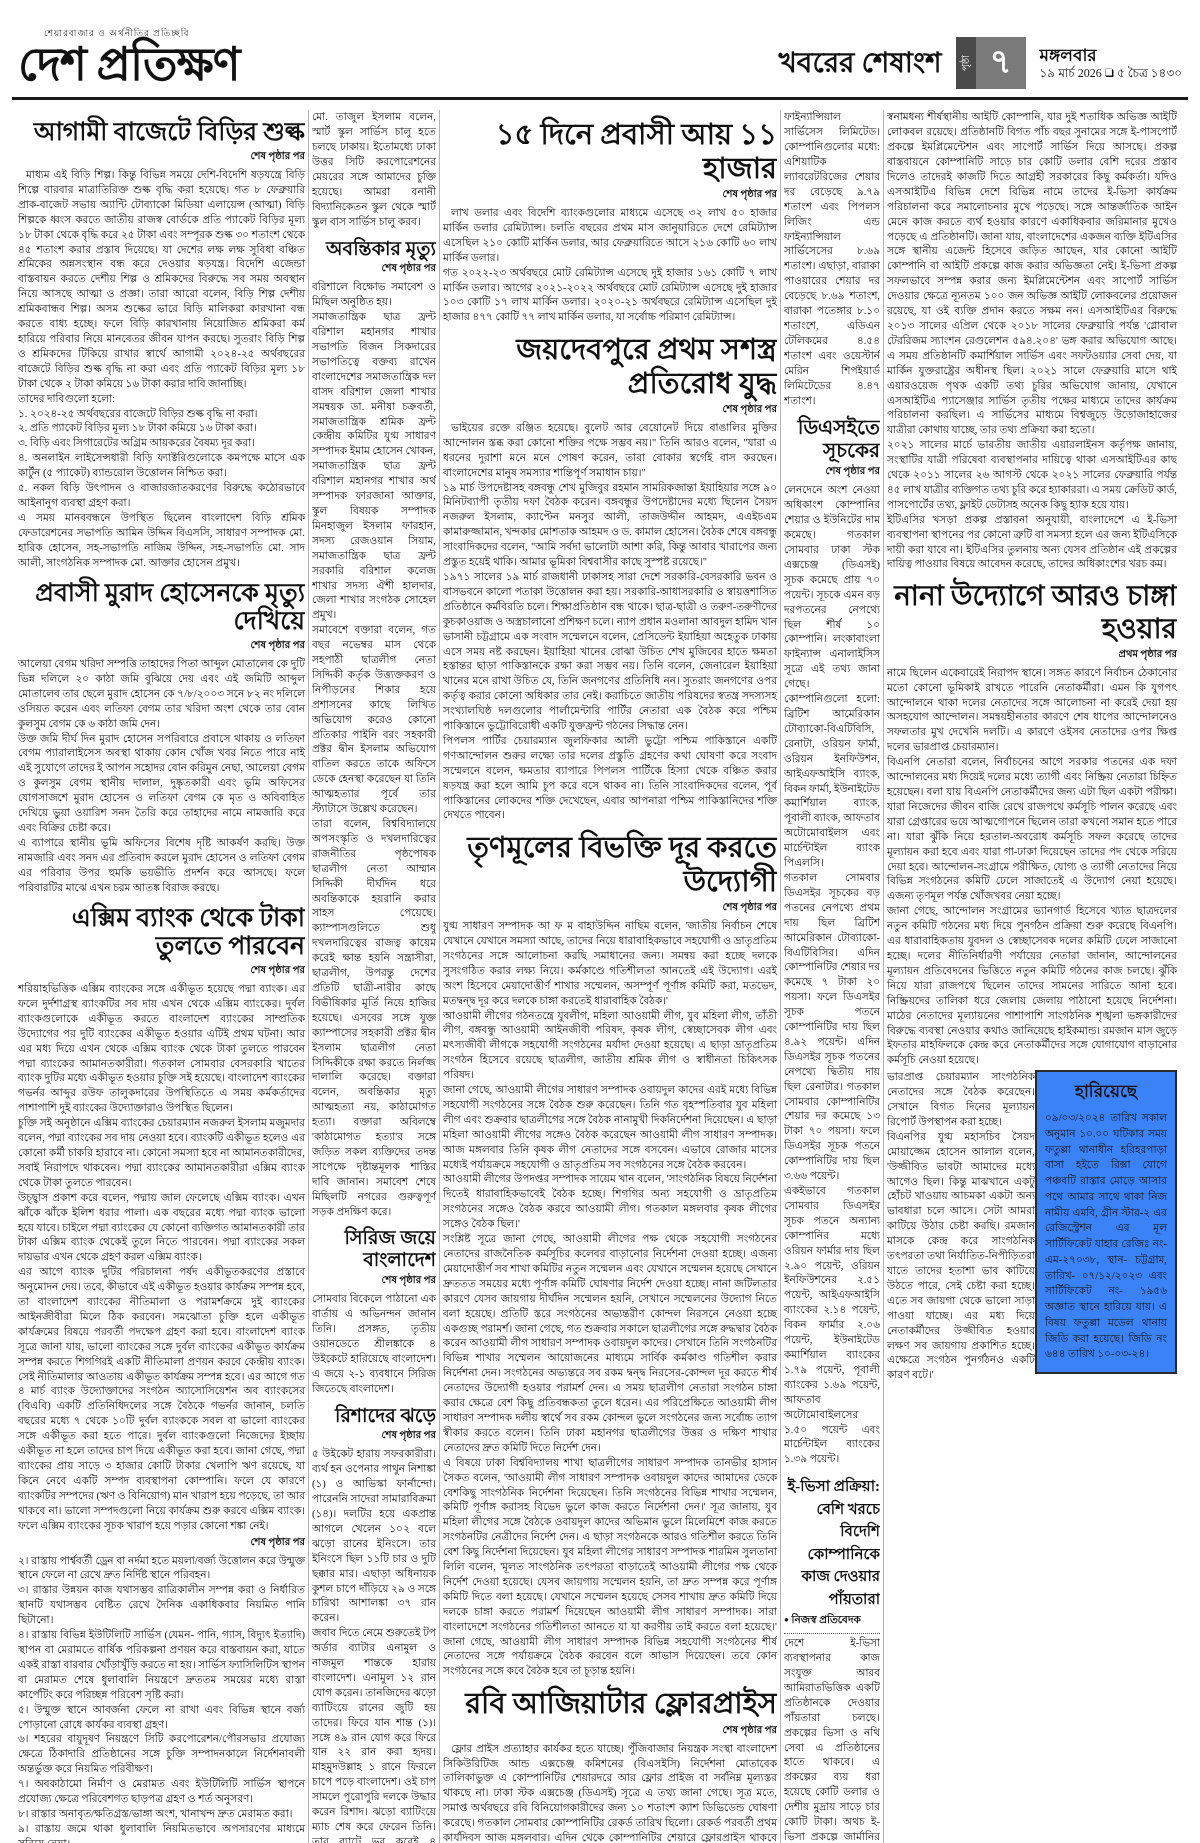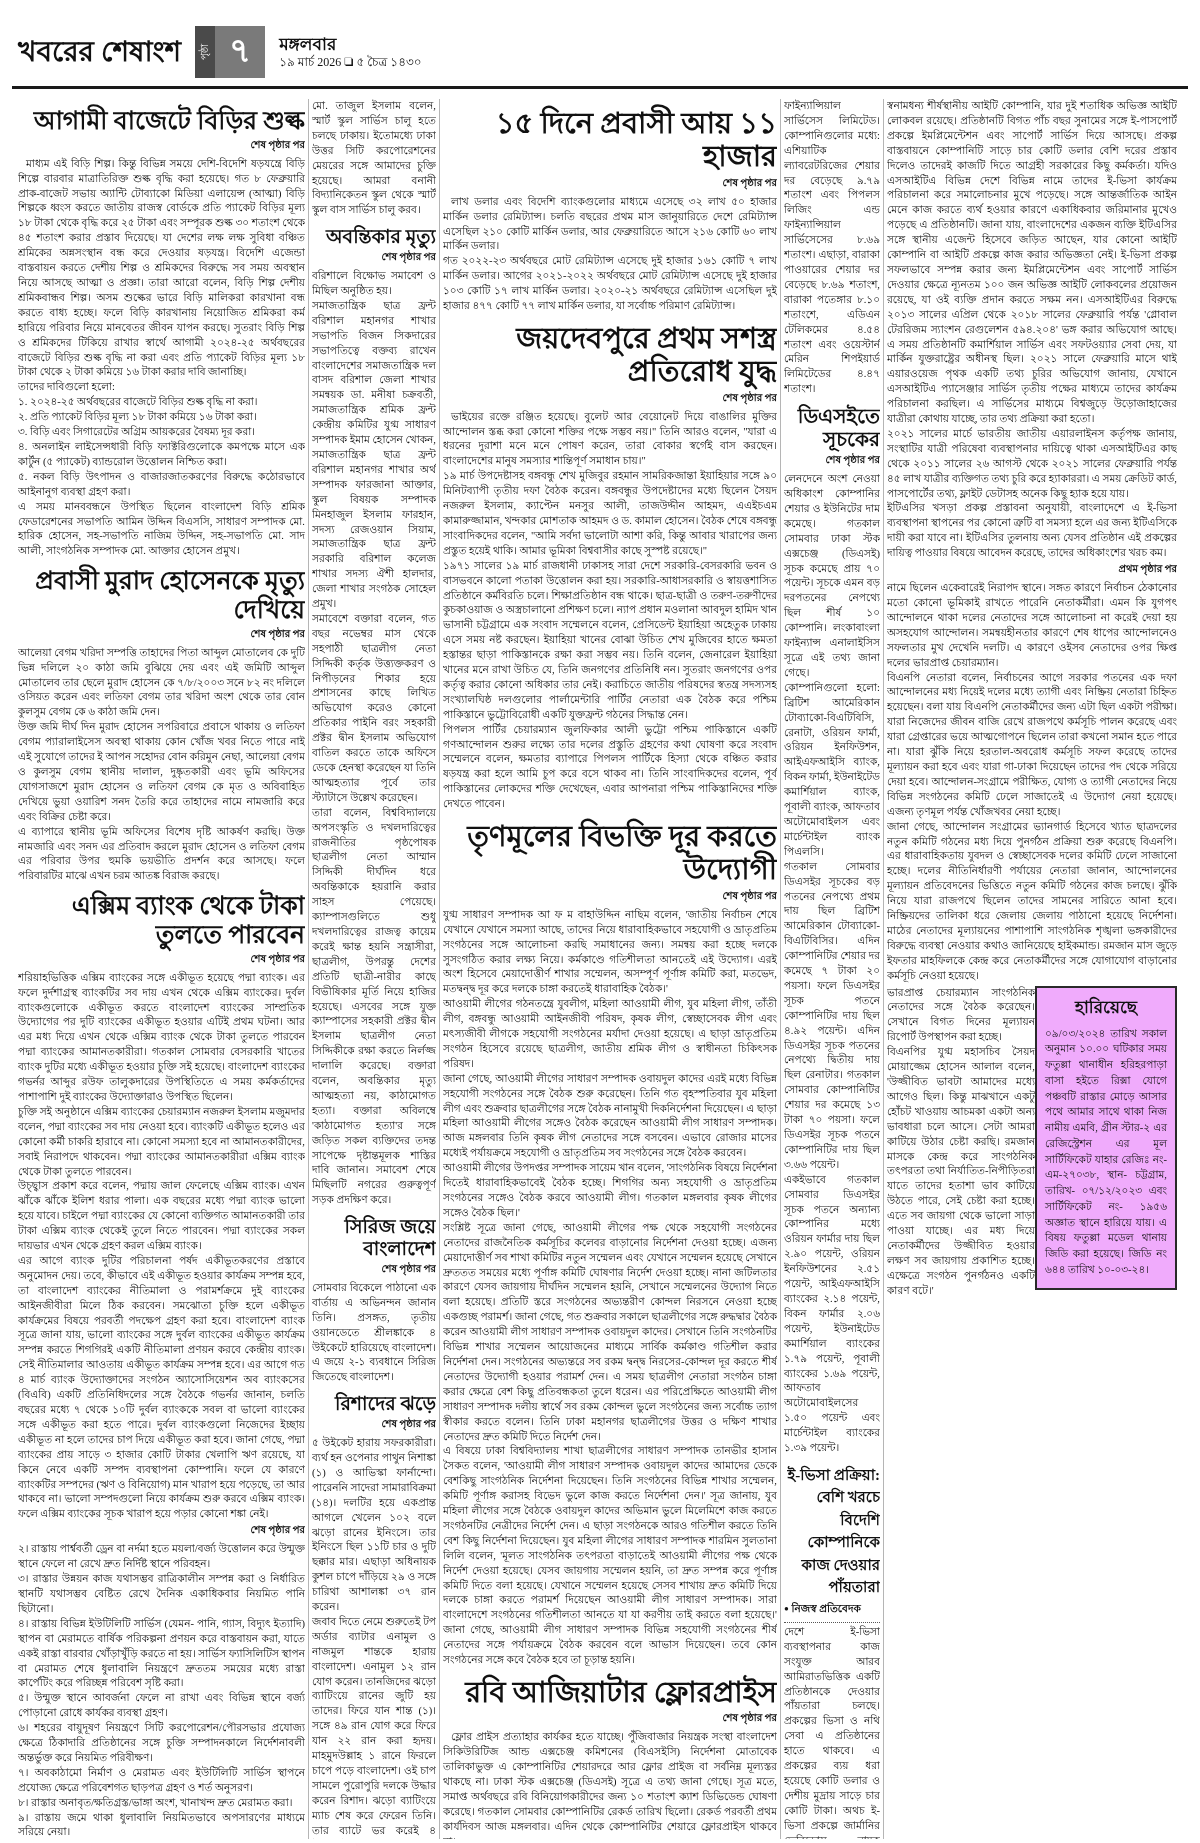--- a/index.html
+++ b/index.html
@@ -45,30 +45,34 @@
           border-bottom:1px dotted #555;padding-bottom:4px;}
   .byline .dot{font-size:8px;vertical-align:1px;}
   .bd{font-size:10.5px;line-height:1.42;text-align:justify;margin:0;
       white-space:pre-line;word-break:break-word;}
   .bd-first{text-indent:8px;}
   
   .e-bottom{display:flex;margin-top:2px;}
   .e-bottom .bd{width:148px;flex:0 0 148px;}
   
   #lostbox{flex:1 1 auto;border:2px solid #2a2a2a;padding:6px 8px;height:288px;
-           overflow:hidden;background:#f0abfc;}
+           overflow:hidden;background:#3b82f6;}
   #lost-title{font-size:17px;font-weight:900;text-align:center;margin:0 0 4px 0;}
   #lost-body{font-size:10.5px;line-height:1.5;text-align:justify;margin:0;}
 </style>
 </head>
 <body>
 
 <div id="page">
 
   <div id="hdr">
+    <div id="brand">
+      <div id="tagline">শেয়ারবাজার ও অর্থনীতির প্রতিচ্ছবি</div>
+      <div id="masthead">দেশ প্রতিক্ষণ</div>
+    </div>
     <div id="hdr-right">
       <div id="section-title">খবরের শেষাংশ</div>
       <div id="pagebox">
         <div id="pageword">পৃষ্ঠা</div>
         <div id="pagenum">৭</div>
       </div>
       <div id="datebox">
         <div id="dayname">মঙ্গলবার</div>
         <div id="dateline">১৯ মার্চ 2026 ❑ ৫ চৈত্র ১৪৩০</div>
       </div>
@@ -203,20 +207,21 @@
       </article>
     </div>
 
     <div class="vr"></div>
 
     <div class="col col-e">
       <p class="bd">স্বনামধন্য শীর্ষস্থানীয় আইটি কোম্পানি, যার দুই শতাধিক অভিজ্ঞ আইটি লোকবল রয়েছে। প্রতিষ্ঠানটি বিগত পাঁচ বছর সুনামের সঙ্গে ই-পাসপোর্ট প্রকল্পে ইমপ্লিমেন্টেশন এবং সাপোর্ট সার্ভিস দিয়ে আসছে। প্রকল্প বাস্তবায়নে কোম্পানিটি সাড়ে চার কোটি ডলার বেশি দরের প্রস্তাব দিলেও তাদেরই কাজটি দিতে আগ্রহী সরকারের কিছু কর্মকর্তা। যদিও এসআইটিএ বিভিন্ন দেশে বিভিন্ন নামে তাদের ই-ভিসা কার্যক্রম পরিচালনা করে সমালোচনার মুখে পড়েছে। সঙ্গে আন্তর্জাতিক আইন মেনে কাজ করতে ব্যর্থ হওয়ার কারণে একাধিকবার জরিমানার মুখেও পড়েছে এ প্রতিষ্ঠানটি। জানা যায়, বাংলাদেশের একজন ব্যক্তি ইটিএসির সঙ্গে স্থানীয় এজেন্ট হিসেবে জড়িত আছেন, যার কোনো আইটি কোম্পানি বা আইটি প্রকল্পে কাজ করার অভিজ্ঞতা নেই। ই-ভিসা প্রকল্প সফলভাবে সম্পন্ন করার জন্য ইমপ্লিমেন্টেশন এবং সাপোর্ট সার্ভিস দেওয়ার ক্ষেত্রে ন্যূনতম ১০০ জন অভিজ্ঞ আইটি লোকবলের প্রয়োজন রয়েছে, যা ওই ব্যক্তি প্রদান করতে সক্ষম নন। এসআইটিএর বিরুদ্ধে ২০১৩ সালের এপ্রিল থেকে ২০১৮ সালের ফেব্রুয়ারি পর্যন্ত 'গ্লোবাল টেররিজম স্যাংশন রেগুলেশন ৫৯৪.২০৪' ভঙ্গ করার অভিযোগ আছে। এ সময় প্রতিষ্ঠানটি কমার্শিয়াল সার্ভিস এবং সফটওয়্যার সেবা দেয়, যা মার্কিন যুক্তরাষ্ট্রের অধীনস্থ ছিল। ২০২১ সালে ফেব্রুয়ারি মাসে থাই এয়ারওয়েজ পৃথক একটি তথ্য চুরির অভিযোগ জানায়, যেখানে এসআইটিএ প্যাসেঞ্জার সার্ভিস তৃতীয় পক্ষের মাধ্যমে তাদের কার্যক্রম পরিচালনা করছিল। এ সার্ভিসের মাধ্যমে বিশ্বজুড়ে উড়োজাহাজের যাত্রীরা কোথায় যাচ্ছে, তার তথ্য প্রক্রিয়া করা হতো।
 ২০২১ সালের মার্চে ভারতীয় জাতীয় এয়ারলাইনস কর্তৃপক্ষ জানায়, সংস্থাটির যাত্রী পরিষেবা ব্যবস্থাপনার দায়িত্বে থাকা এসআইটিএর কাছ থেকে ২০১১ সালের ২৬ আগস্ট থেকে ২০২১ সালের ফেব্রুয়ারি পর্যন্ত ৪৫ লাখ যাত্রীর ব্যক্তিগত তথ্য চুরি করে হ্যাকাররা। এ সময় ক্রেডিট কার্ড, পাসপোর্টের তথ্য, ফ্লাইট ডেটাসহ অনেক কিছু হ্যাক হয়ে যায়।
 ইটিএসির খসড়া প্রকল্প প্রস্তাবনা অনুযায়ী, বাংলাদেশে এ ই-ভিসা ব্যবস্থাপনা স্থাপনের পর কোনো ত্রুটি বা সমস্যা হলে এর জন্য ইটিএসিকে দায়ী করা যাবে না। ইটিএসির তুলনায় অন্য যেসব প্রতিষ্ঠান এই প্রকল্পের দায়িত্ব পাওয়ার বিষয়ে আবেদন করেছে, তাদের অধিকাংশের খরচ কম।</p>
       <article>
+        <h2 class="hl hl-e">নানা উদ্যোগে আরও চাঙ্গা হওয়ার</h2>
         <div class="sub">প্রথম পৃষ্ঠার পর</div>
         <p class="bd">নামে ছিলেন একেবারেই নিরাপদ স্থানে। সঙ্গত কারণে নির্বাচন ঠেকানোর মতো কোনো ভূমিকাই রাখতে পারেনি নেতাকর্মীরা। এমন কি যুগপৎ আন্দোলনে থাকা দলের নেতাদের সঙ্গে আলোচনা না করেই দেয়া হয় অসহযোগ আন্দোলন। সমন্বয়হীনতার কারণে শেষ ধাপের আন্দোলনেও সফলতার মুখ দেখেনি দলটি। এ কারণে ওইসব নেতাদের ওপর ক্ষিপ্ত দলের ভারপ্রাপ্ত চেয়ারম্যান।
 বিএনপি নেতারা বলেন, নির্বাচনের আগে সরকার পতনের এক দফা আন্দোলনের মধ্য দিয়েই দলের মধ্যে ত্যাগী এবং নিষ্ক্রিয় নেতারা চিহ্নিত হয়েছেন। বলা যায় বিএনপি নেতাকর্মীদের জন্য এটা ছিল একটা পরীক্ষা। যারা নিজেদের জীবন বাজি রেখে রাজপথে কর্মসূচি পালন করেছে এবং যারা গ্রেপ্তারের ভয়ে আত্মগোপনে ছিলেন তারা কখনো সমান হতে পারে না। যারা ঝুঁকি নিয়ে হরতাল-অবরোধ কর্মসূচি সফল করেছে তাদের মূল্যায়ন করা হবে এবং যারা গা-ঢাকা দিয়েছেন তাদের পদ থেকে সরিয়ে দেয়া হবে। আন্দোলন-সংগ্রামে পরীক্ষিত, যোগ্য ও ত্যাগী নেতাদের নিয়ে বিভিন্ন সংগঠনের কমিটি ঢেলে সাজাতেই এ উদ্যোগ নেয়া হয়েছে। এজন্য তৃণমূল পর্যন্ত খোঁজখবর নেয়া হচ্ছে।
 জানা গেছে, আন্দোলন সংগ্রামের ভ্যানগার্ড হিসেবে খ্যাত ছাত্রদলের নতুন কমিটি গঠনের মধ্য দিয়ে পুনর্গঠন প্রক্রিয়া শুরু করেছে বিএনপি। এর ধারাবাহিকতায় যুবদল ও স্বেচ্ছাসেবক দলের কমিটি ঢেলে সাজানো হচ্ছে। দলের নীতিনির্ধারণী পর্যায়ের নেতারা জানান, আন্দোলনের মূল্যায়ন প্রতিবেদনের ভিত্তিতে নতুন কমিটি গঠনের কাজ চলছে। ঝুঁকি নিয়ে যারা রাজপথে ছিলেন তাদের সামনের সারিতে আনা হবে। নিষ্ক্রিয়দের তালিকা ধরে জেলায় জেলায় পাঠানো হয়েছে নির্দেশনা। মাঠের নেতাদের মূল্যায়নের পাশাপাশি সাংগঠনিক শৃঙ্খলা ভঙ্গকারীদের বিরুদ্ধে ব্যবস্থা নেওয়ার কথাও জানিয়েছে হাইকমান্ড। রমজান মাস জুড়ে ইফতার মাহফিলকে কেন্দ্র করে নেতাকর্মীদের সঙ্গে যোগাযোগ বাড়ানোর কর্মসূচি নেওয়া হয়েছে।</p>
         <div class="e-bottom">
           <p class="bd">ভারপ্রাপ্ত চেয়ারম্যান সাংগঠনিক নেতাদের সঙ্গে বৈঠক করেছেন। সেখানে বিগত দিনের মূল্যায়ন রিপোর্ট উপস্থাপন করা হচ্ছে।
 বিএনপির যুগ্ম মহাসচিব সৈয়দ মোয়াজ্জেম হোসেন আলাল বলেন, 'উজ্জীবিত ভাবটা আমাদের মধ্যে আগেও ছিল। কিন্তু মাঝখানে একটু হোঁচট খাওয়ায় আচমকা একটা অন্য ভাবধারা চলে আসে। সেটা আমরা কাটিয়ে উঠার চেষ্টা করছি। রমজান মাসকে কেন্দ্র করে সাংগঠনিক তৎপরতা তথা নির্যাতিত-নিপীড়িতরা যাতে তাদের হতাশা ভাব কাটিয়ে উঠতে পারে, সেই চেষ্টা করা হচ্ছে। এতে সব জায়গা থেকে ভালো সাড়া পাওয়া যাচ্ছে। এর মধ্য দিয়ে নেতাকর্মীদের উজ্জীবিত হওয়ার লক্ষণ সব জায়গায় প্রকাশিত হচ্ছে। এক্ষেত্রে সংগঠন পুনর্গঠনও একটি কারণ বটে।'</p>
           <div id="lostbox">
             <div id="lost-title">হারিয়েছে</div>
             <p id="lost-body">০৯/০৩/২০২৪ তারিখ সকাল অনুমান ১০.০০ ঘটিকার সময় ফতুল্লা থানাধীন হরিহরপাড়া বাসা হইতে রিক্সা যোগে পঞ্চবটি রাস্তার মোড়ে আসার পথে আমার সাথে থাকা নিজ নামীয় এমবি, গ্রীন স্টার-২ এর রেজিস্ট্রেশন এর মূল সার্টিফিকেট যাহার রেজিঃ নং- এম-২৭০৩৮, স্থান- চট্টগ্রাম, তারিখ- ০৭/১২/২০২৩ এবং সার্টিফিকেট নং- ১৯৫৬ অজ্ঞাত স্থানে হারিয়ে যায়। এ বিষয় ফতুল্লা মডেল থানায় জিডি করা হয়েছে। জিডি নং ৬৪৪ তারিখ ১০-০৩-২৪।</p>

